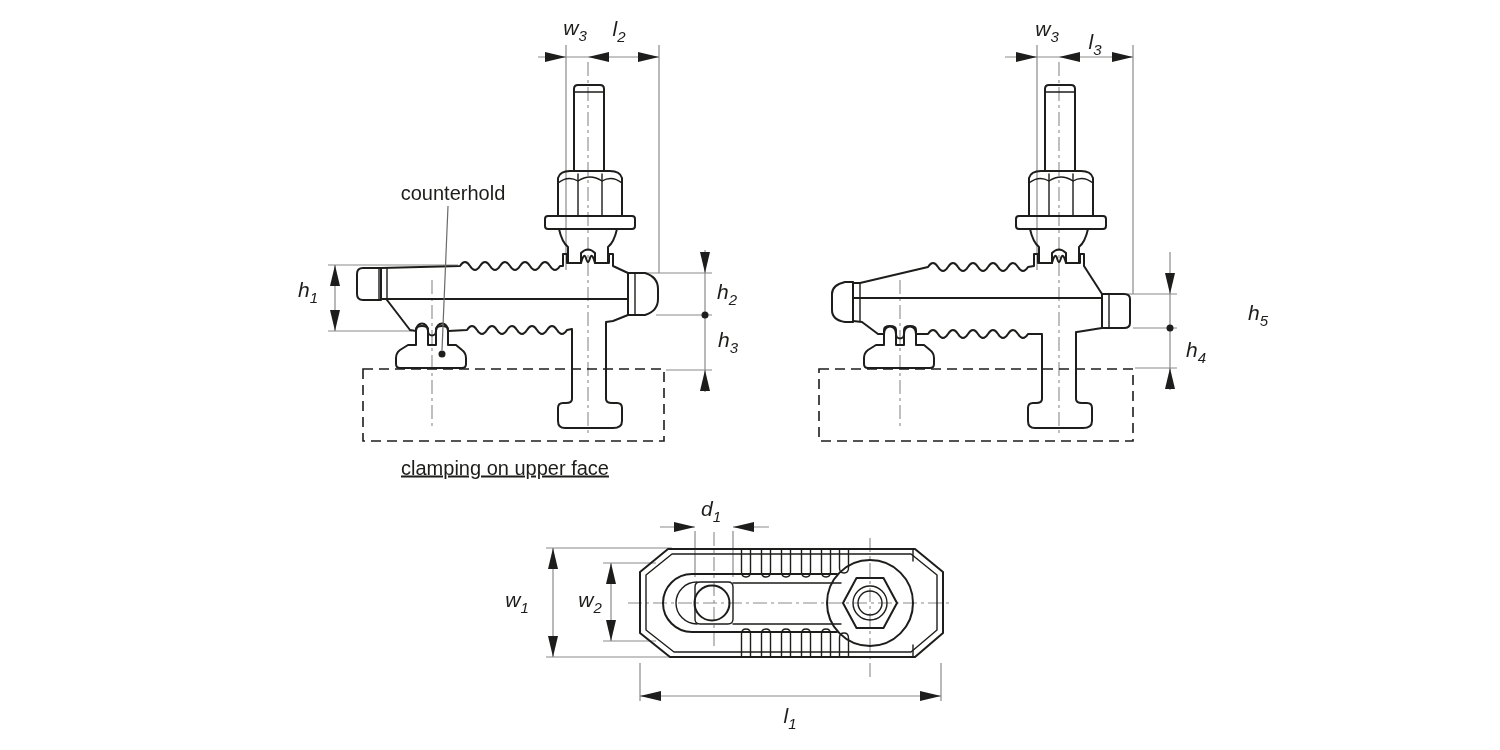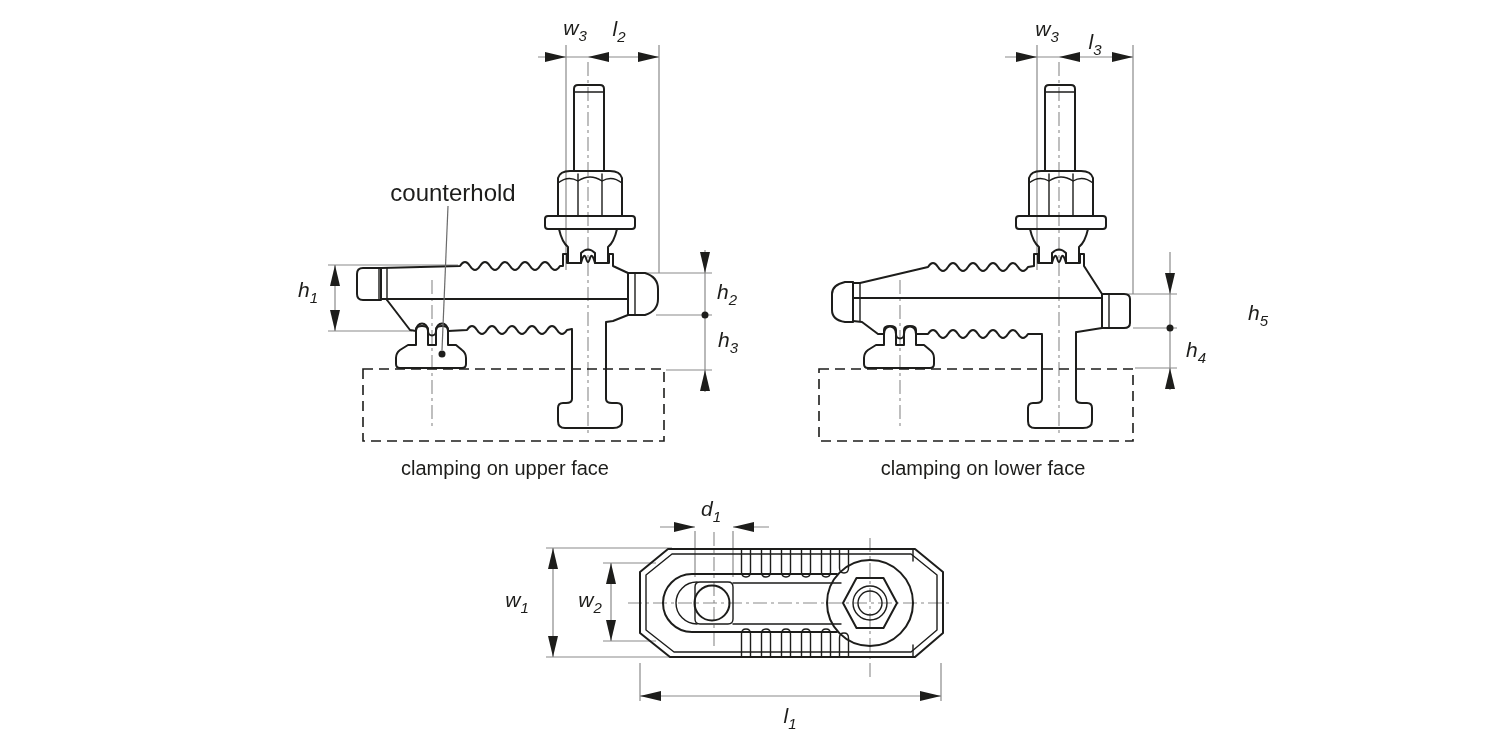--- a/index.html
+++ b/index.html
@@ -30,25 +30,26 @@
     transform:translate(-50%,-50%);
     font-size:21px;color:var(--line);
     white-space:nowrap;line-height:1;font-style:italic;
   }
   .dim-label sub{font-size:15px;line-height:1;}
   .caption{
     position:absolute;
     transform:translate(-50%,-50%);
     font-size:20px;color:var(--line);
     white-space:nowrap;
+    text-decoration:underline;
   }
   .annot{
     position:absolute;
     transform:translate(-50%,-50%);
-    font-size:24px;color:var(--line);
+    font-size:20px;color:var(--line);
     white-space:nowrap;
   }
 </style>
 </head>
 <body>
 
 <div id="stage">
 
 <svg width="1500" height="750" viewBox="0 0 1500 750">
 
@@ -249,15 +250,14 @@
 <div class="dim-label" style="left:1095px;top:44px"><span>l</span><sub>3</sub></div>
 <div class="dim-label" style="left:1258px;top:315px"><span>h</span><sub>5</sub></div>
 <div class="dim-label" style="left:1196px;top:352px"><span>h</span><sub>4</sub></div>
 
 <div class="dim-label" style="left:711px;top:511px"><span>d</span><sub>1</sub></div>
 <div class="dim-label" style="left:517px;top:602px"><span>w</span><sub>1</sub></div>
 <div class="dim-label" style="left:590px;top:602px"><span>w</span><sub>2</sub></div>
 <div class="dim-label" style="left:790px;top:718px"><span>l</span><sub>1</sub></div>
 
 <div class="caption" style="left:505px;top:468px"><span>clamping on upper face</span></div>
-<div class="caption" style="left:983px;top:468px"><span>clamping on lower face</span></div>
 
 </div>
 
 </body></html>

